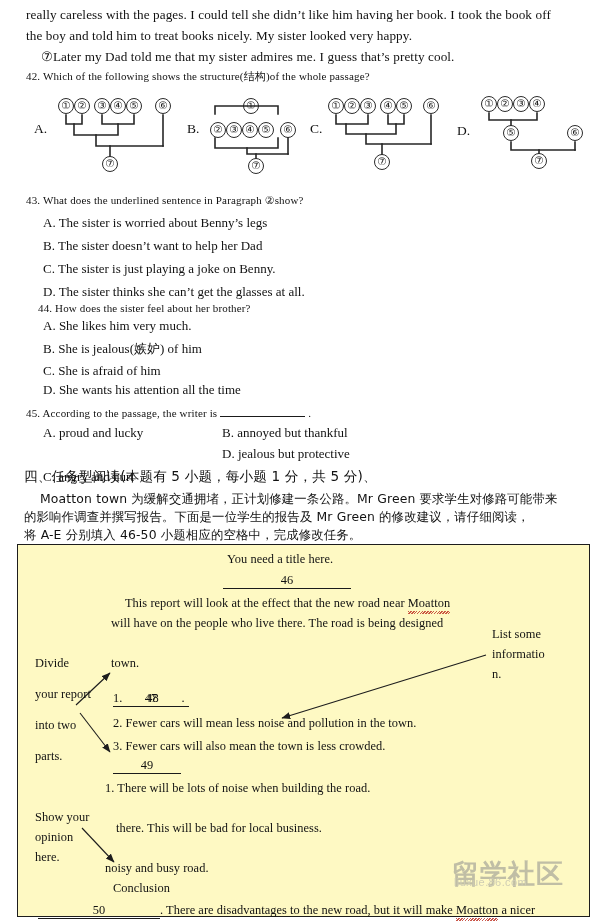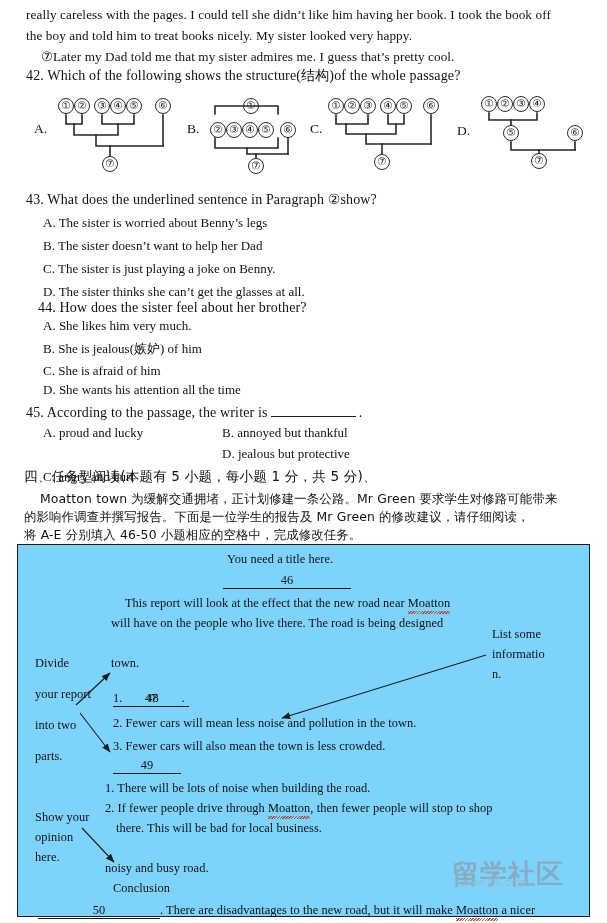--- a/index.html
+++ b/index.html
@@ -38,21 +38,21 @@
   .cn {
     font-family: "DejaVu Sans", "Liberation Sans", sans-serif;
     font-size: 12.4px;
   }
   .opt {
     position: absolute;
     font-size: 13.0px;
     line-height: 16px;
     white-space: nowrap;
   }
-  .qtext { font-size: 14px; }
+  .qtext { font-size: 11px; }
 
   
   .blank-ul {
     display: inline-block;
     border-bottom: 1px solid #1a1a1a;
     vertical-align: baseline;
   }
 
   
   .squiggle {
@@ -103,21 +103,21 @@
 
   
   .taskbox {
     position: absolute;
     left: 17px;
     top: 544px;
     width: 573px;
     height: 373px;
     border: 1.3px solid #1d1d1d;
     box-sizing: border-box;
-    background: #7dd3fc;
+    background: #fef9c3;
   }
   .tb-txt {
     position: absolute;
     font-size: 12.4px;
     line-height: 16px;
     letter-spacing: 0.05px;
   }
   .tb-nowrap { white-space: nowrap; }
   .arrow-layer {
     position: absolute;
@@ -350,23 +350,20 @@
       <span>1.</span><span class="numblank" style="width:58px; margin-left:1px;">48</span><span>.</span>
     </div>
     <div class="tb-txt tb-nowrap" style="left:95px; top:170px;">2. Fewer cars will mean less noise and pollution in the town.</div>
     <div class="tb-txt tb-nowrap" style="left:95px; top:193px;">3. Fewer cars will also mean the town is less crowded.</div>
 
     <div class="tb-txt" style="left:95px; top:212px;">
       <span class="numblank" style="width:68px;">49</span>
     </div>
 
     <div class="tb-txt tb-nowrap" style="left:87px; top:235px;">1. There will be lots of noise when building the road.</div>
-    <div class="tb-txt tb-nowrap" style="left:87px; top:255px;">
-      <span>2. If fewer people drive through </span><span class="squiggle">Moatton</span><span>, then fewer people will stop to shop</span>
-    </div>
     <div class="tb-txt tb-nowrap" style="left:98px; top:275px;">there. This will be bad for local business.</div>
     <div class="tb-txt tb-nowrap" style="left:87px; top:315px;">noisy and busy road.</div>
 
     <div class="tb-txt tb-nowrap" style="left:17px; top:264px;">Show your</div>
     <div class="tb-txt tb-nowrap" style="left:17px; top:284px;">opinion</div>
     <div class="tb-txt tb-nowrap" style="left:17px; top:304px;">here.</div>
 
     <div class="tb-txt tb-nowrap" style="left:95px; top:335px;">Conclusion</div>
     <div class="tb-txt tb-nowrap" style="left:20px; top:357px;">
       <span class="numblank" style="width:122px;">50</span><span>. There are disadvantages to the new road, but it will make </span><span class="squiggle">Moatton</span><span> a nicer</span>

